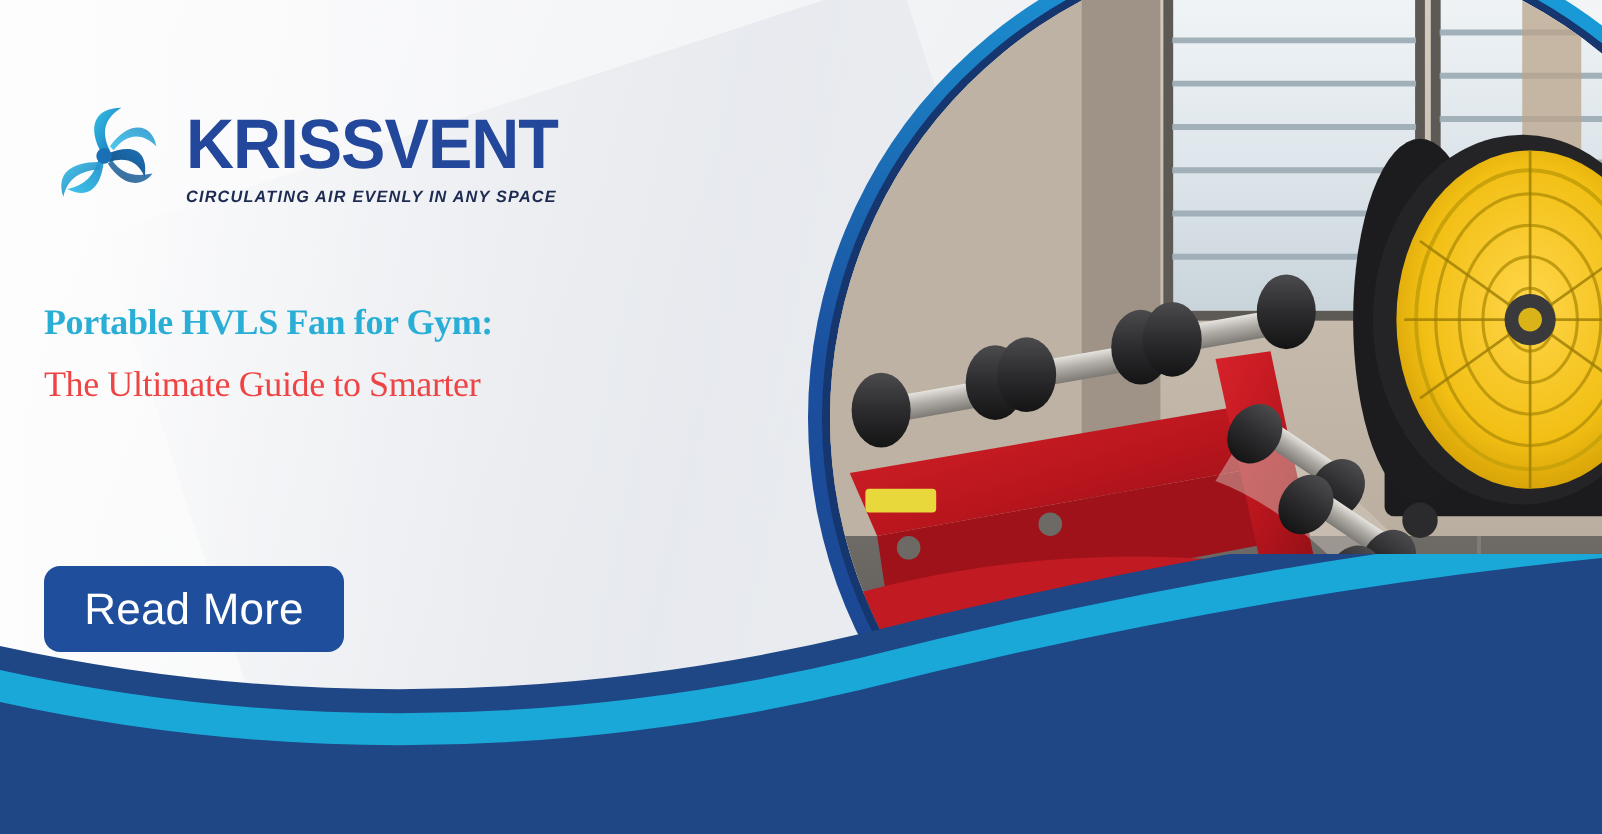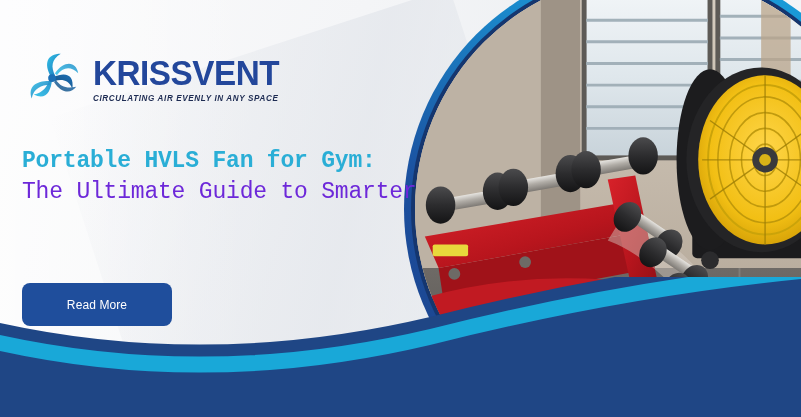--- a/index.html
+++ b/index.html
@@ -120,41 +120,41 @@
   }
 
   
   .headline {
     position: absolute;
     left: 22px;
     top: 146px;
     width: 390px;
   }
   .headline-line {
-    font-size: 23px;
+    font-size: 18px;
     line-height: 31px;
     letter-spacing: -0.2px;
     white-space: nowrap;
-    font-family: Liberation Mono, monospace;
+    font-family: Liberation Serif, serif;
   }
   .hl-accent { color: #2aaed6; font-weight: bold; }
-  .hl-dark   { color: #6d28d9; font-weight: normal; }
+  .hl-dark   { color: #ef4444; font-weight: normal; }
 
   
   .cta {
     position: absolute;
     left: 22px;
     top: 283px;
     width: 150px;
     height: 43px;
     border: none;
     border-radius: 8px;
     background: #1f4e9c;
     color: #ffffff;
-    font-size: 12px;
+    font-size: 22px;
     font-family: "Liberation Sans", sans-serif;
     letter-spacing: 0.1px;
     cursor: pointer;
     padding: 0;
   }
 </style>
 </head>
 <body>
 
 <div class="banner">

